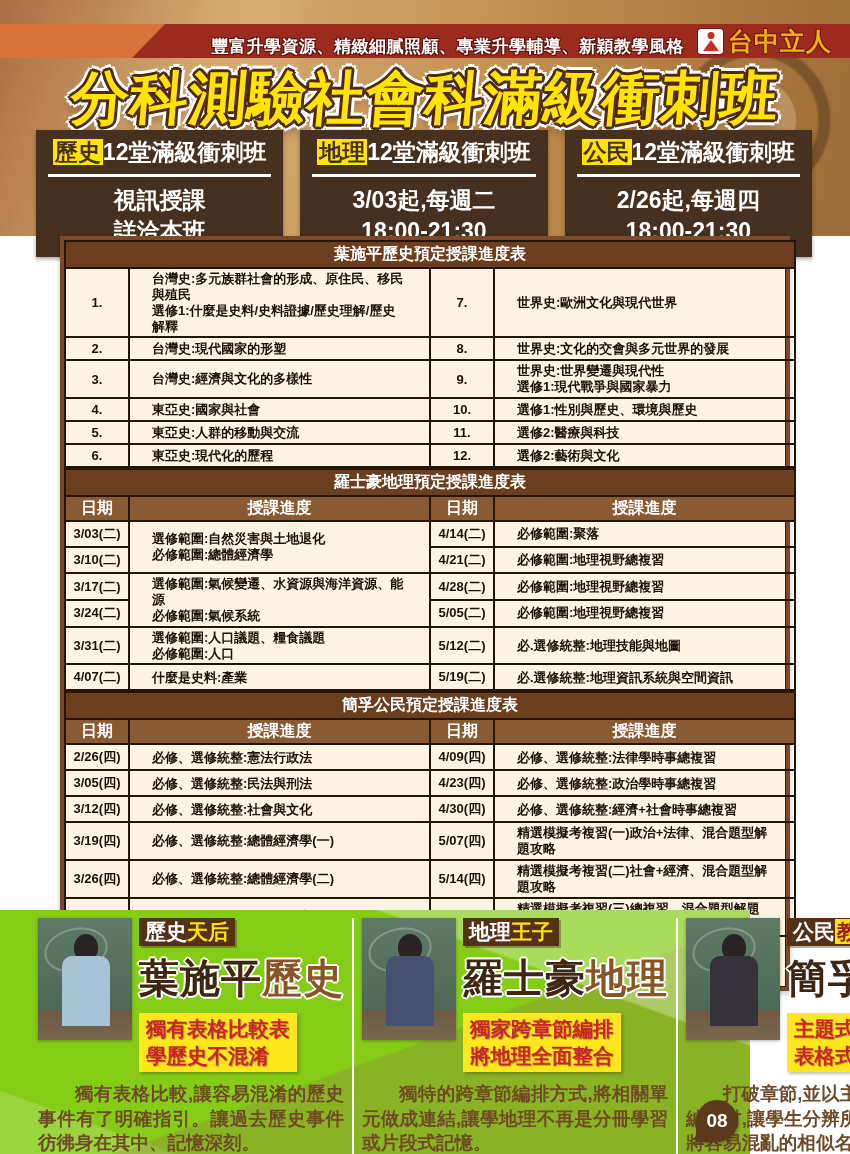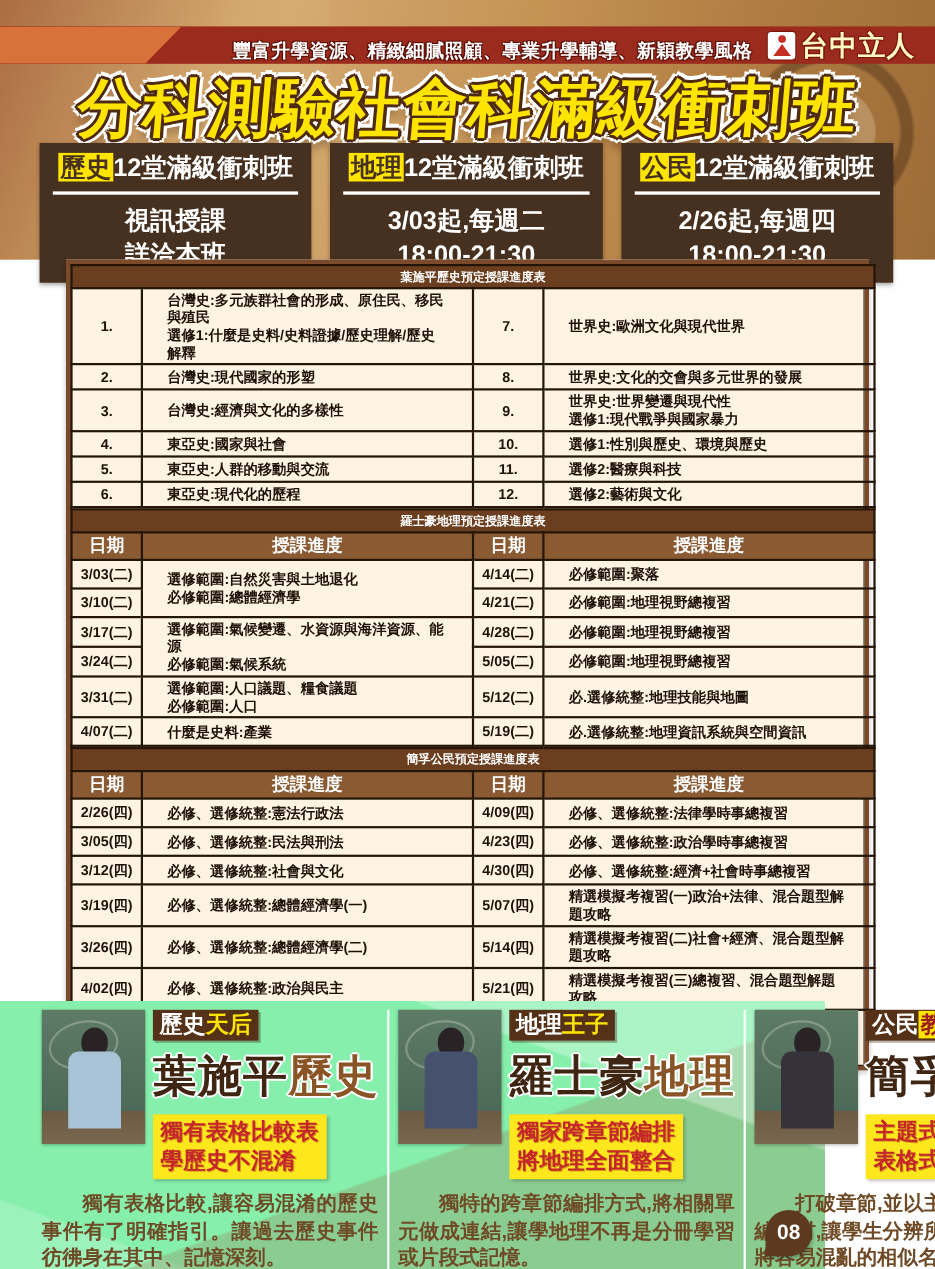--- a/index.html
+++ b/index.html
@@ -21,21 +21,21 @@
   .band::before{content:"";position:absolute;left:0;top:0;height:100%;width:165px;
         background:#d9713a;clip-path:polygon(0 0,100% 0,80% 100%,0 100%);}
   .slogan{position:relative;color:#fff;font-weight:bold;font-size:17px;letter-spacing:.5px;
         text-shadow:1px 1px 0 #5a1008,-1px 1px 0 #5a1008,1px -1px 0 #5a1008,-1px -1px 0 #5a1008;margin-right:14px;}
   .logo{position:relative;display:flex;align-items:center;gap:5px;}
   .logo-mark{width:25px;height:25px;background:#fff;border-radius:3px;position:relative;box-shadow:0 0 0 1px #7a150c;}
   .logo-mark::before{content:"";position:absolute;top:3px;left:50%;transform:translateX(-50%);
         width:7px;height:7px;background:#c62f24;border-radius:50%;}
   .logo-mark::after{content:"";position:absolute;bottom:3px;left:50%;transform:translateX(-50%);
         width:0;height:0;border-left:8px solid transparent;border-right:8px solid transparent;border-bottom:11px solid #c62f24;}
-  .brand-text{font-family:"Liberation Serif",serif;font-weight:bold;font-size:25px;color:#fef9c3;letter-spacing:1px;
+  .brand-text{font-family:"Liberation Serif",serif;font-weight:bold;font-size:25px;color:#eab308;letter-spacing:1px;
         text-shadow:-1px -1px 0 #7a150c,1px 1px 0 #7a150c,1px -1px 0 #7a150c,-1px 1px 0 #7a150c;}
 
   
   .main-title{position:absolute;top:60px;left:0;width:850px;text-align:center;
       font-size:58px;font-weight:bold;letter-spacing:1px;color:#ffe400;transform:skewX(-5deg);
       text-shadow:
         3px 0 #4d2a10,-3px 0 #4d2a10,0 3px #4d2a10,0 -3px #4d2a10,
         2px 2px #4d2a10,-2px 2px #4d2a10,2px -2px #4d2a10,-2px -2px #4d2a10,
         6px 0 #ffffff,-6px 0 #ffffff,0 6px #ffffff,0 -6px #ffffff,
         4px 4px #ffffff,-4px 4px #ffffff,4px -4px #ffffff,-4px -4px #ffffff,
@@ -47,28 +47,28 @@
       box-shadow:0 2px 4px rgba(0,0,0,.35);}
   .class-line1{font-size:23px;font-weight:bold;padding-bottom:6px;border-bottom:3px solid #fff;margin:0 8px 8px;}
   .class-subject{background:#ffe400;color:#46301f;padding:0 2px;}
   .class-line2,.class-line3{font-size:23px;font-weight:bold;line-height:1.35;}
 
   
   .tables-panel{position:absolute;top:236px;left:60px;width:730px;background:#fdf4e3;
       border:4px solid #7a4a2a;box-shadow:inset 0 0 0 1px #2f1b0c, 0 2px 5px rgba(0,0,0,.25);box-sizing:border-box;}
   table.sched{width:100%;border-collapse:collapse;table-layout:fixed;}
   table.sched td{border:2px solid #241507;color:#1e1208;}
-  td.tbl-title{background:#6b3e1f;color:#fff !important;font-size:11px;font-weight:bold;text-align:center;padding:2px;}
+  td.tbl-title{background:#6b3e1f;color:#fff !important;font-size:16px;font-weight:bold;text-align:center;padding:2px;}
   td.tbl-head{background:#8a5a33;color:#fff !important;font-size:16px;font-weight:bold;text-align:center;padding:1px;}
   td.cell-num{text-align:center;font-weight:bold;font-size:13px;padding:3px 2px;}
   td.cell-prog{text-align:left;font-weight:bold;font-size:13px;line-height:1.22;padding:2px 22px;white-space:pre-line;}
   .notes{padding:4px 8px 7px;font-size:13.5px;font-weight:bold;color:#1e1208;line-height:1.45;}
 
   
-  .bottom{position:absolute;top:910px;left:0;width:750px;height:244px;background:#86efac;}
+  .bottom{position:absolute;top:910px;left:0;width:750px;height:244px;background:#84cc16;}
   .bottom::before{content:"";position:absolute;inset:0;
       background:linear-gradient(200deg,rgba(255,255,255,.30) 0 26%,rgba(0,0,0,0) 26.5%),
                  linear-gradient(160deg,rgba(0,0,0,0) 55%,rgba(150,115,75,.28) 55.5%),
                  linear-gradient(20deg,rgba(255,255,255,.18) 12%,rgba(0,0,0,0) 12.5%);}
   .teachers{position:absolute;top:8px;left:30px;width:790px;display:flex;}
   .teacher-col{flex:1;padding:0 8px;position:relative;}
   .teacher-col + .teacher-col{border-left:2px solid #fff;}
   .t-top{display:flex;gap:7px;}
   .photo{width:94px;height:122px;flex-shrink:0;position:relative;overflow:hidden;
       background:linear-gradient(#5e7b67,#4d6957 75%,#6d5a43 75.5%,#7a6750);box-shadow:0 1px 3px rgba(0,0,0,.3);}

